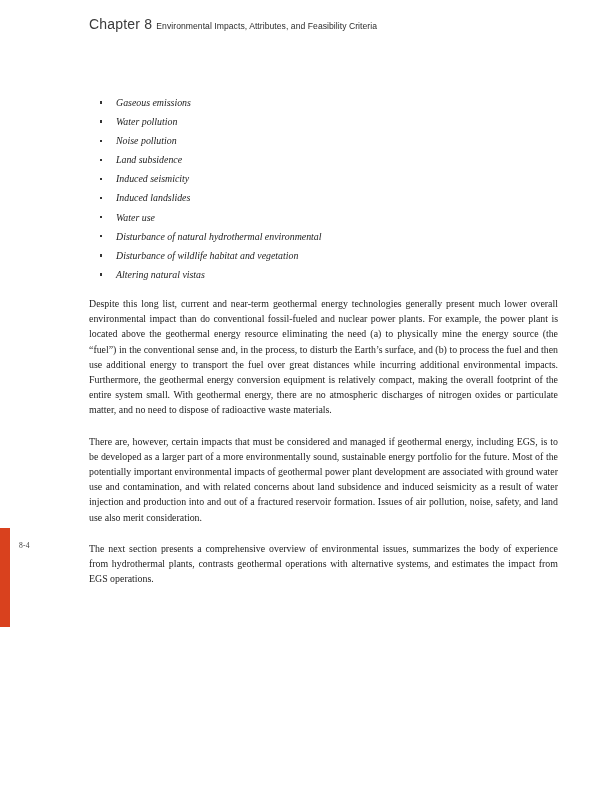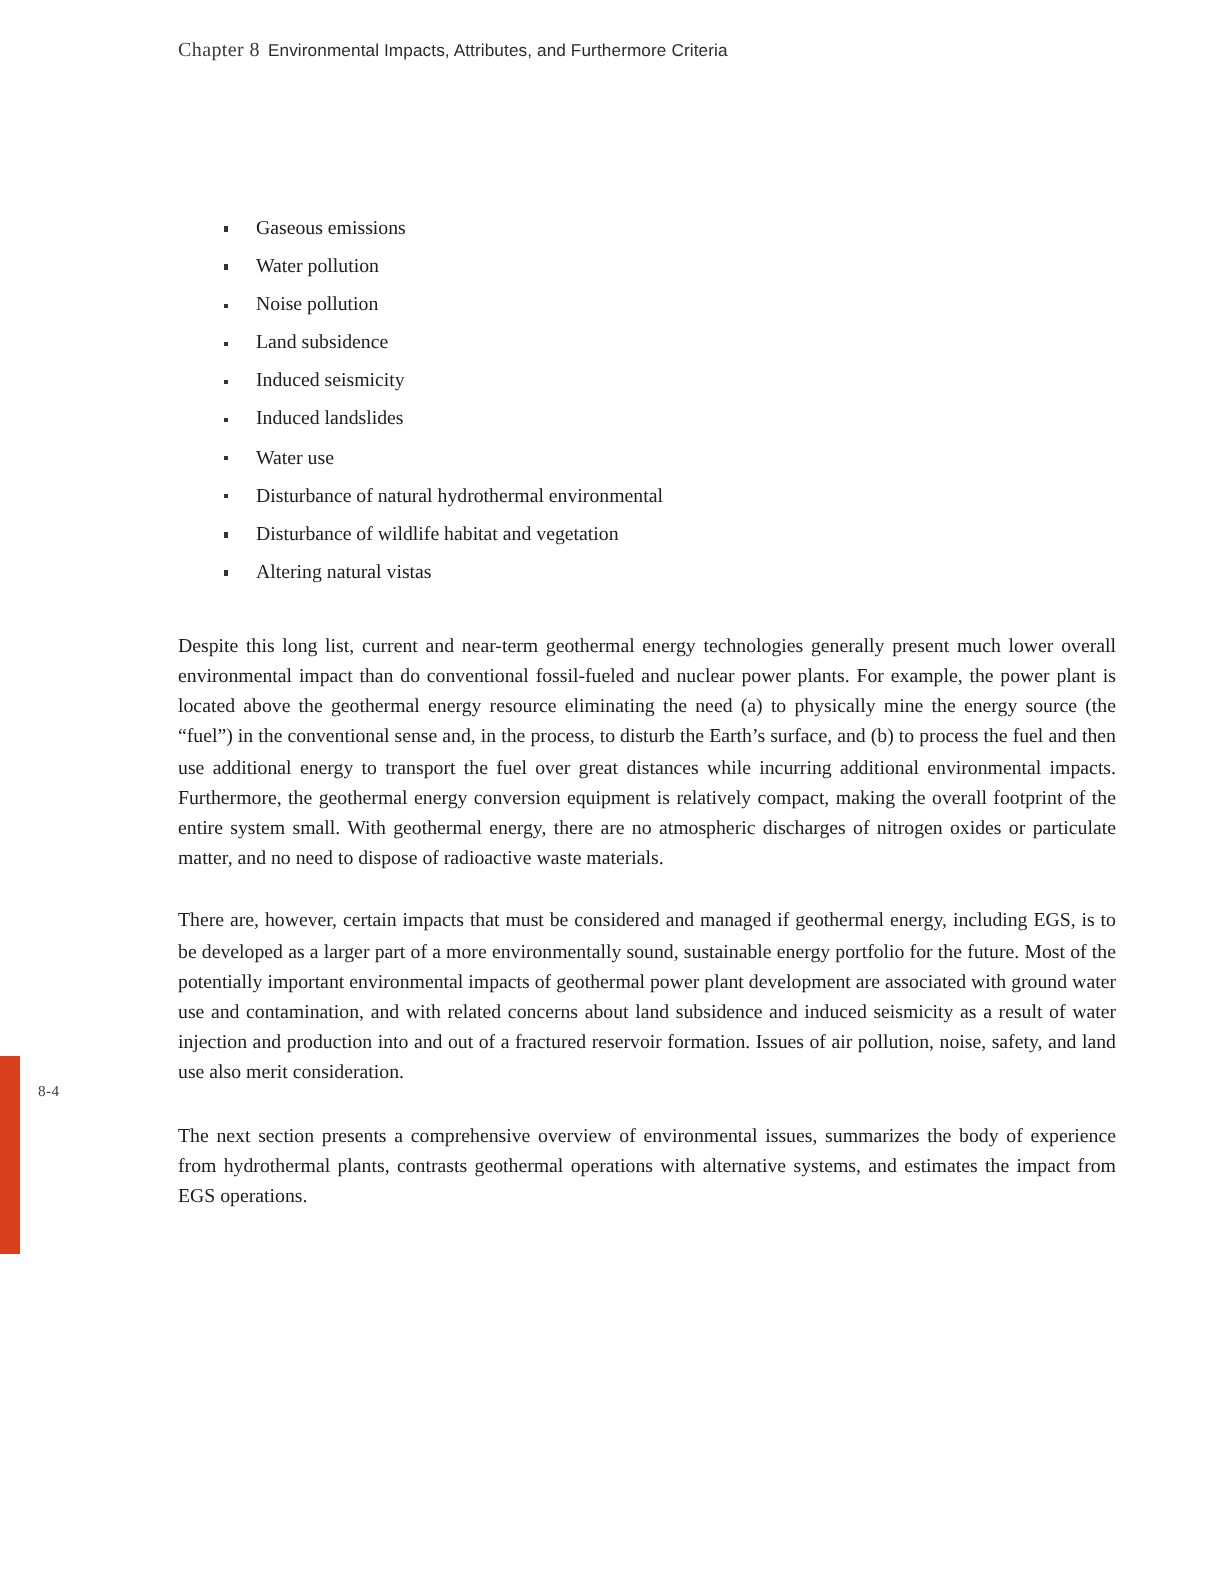--- a/index.html
+++ b/index.html
@@ -18,22 +18,22 @@
 
   
   .page-header {
     position: absolute;
     left: 89px;
     top: 15px;
     width: 470px;
     white-space: nowrap;
   }
   .header-chapter {
-    font-family: Liberation Serif, serif;
-    font-size: 10px;
+    font-family: Liberation Sans, sans-serif;
+    font-size: 14px;
     color: #3a3a3a;
     letter-spacing: 0.2px;
   }
   .header-title {
     font-family: "Liberation Sans", sans-serif;
     font-size: 8.6px;
     color: #2b2b2b;
     letter-spacing: 0.05px;
     margin-left: 4px;
   }
@@ -77,22 +77,23 @@
     hyphens: none;
   }
 
   .par-gap {
     height: 16px;
   }
 
   
   ul.impact-list {
     list-style: none;
-    margin: 12px;
+    margin: 0;
     padding: 0;
+    font-style: italic;
   }
   ul.impact-list li {
     position: relative;
     padding-left: 27px;
     font-size: 9.9px;
     line-height: 15px;
     margin: 0 0 4.1px 0;
     color: #1c1c1c;
   }
   ul.impact-list li .sq-bullet {
@@ -103,21 +104,21 @@
     height: 2.4px;
     background: #333333;
   }
   .list-top-gap { height: 9px; }
   .list-bottom-gap { height: 10px; }
 </style>
 </head>
 <body>
 
 <div class="page-header">
-  <span class="header-chapter">Chapter 8</span><span class="header-title">Environmental Impacts, Attributes, and Furthermore Criteria</span>
+  <span class="header-chapter">Chapter 8</span><span class="header-title">Environmental Impacts, Attributes, and Feasibility Criteria</span>
 </div>
 
 <div class="edge-tab"></div>
 
 <div class="folio">8-4</div>
 
 <div class="content">
 
 
   <div class="list-top-gap"></div>

